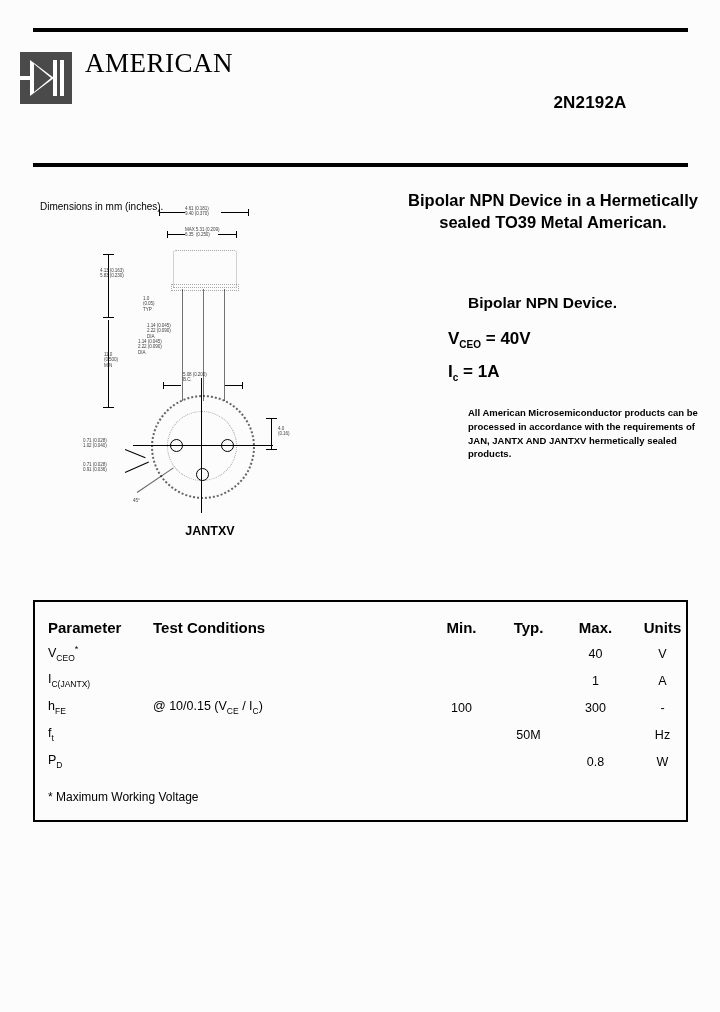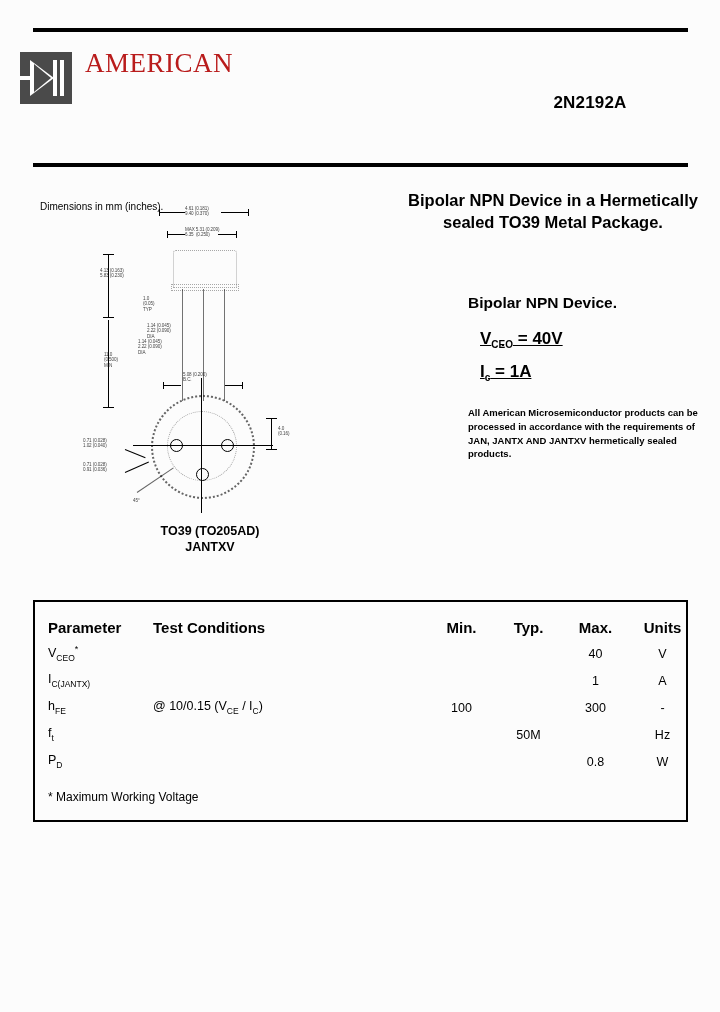--- a/index.html
+++ b/index.html
@@ -42,21 +42,21 @@
     width: 52px;
     height: 52px;
     background: #4a4a4a;
     position: relative;
     flex: 0 0 auto;
   }
   #logo-mark svg { display: block; }
   #logo-words {
     margin-left: 13px;
     font-family: "Liberation Serif", serif;
-    color: #b91c1c;
+    color: #000000;
     line-height: 0.98;
     margin-top: -2px;
   }
   .logo-line { white-space: nowrap; }
   .logo-cap   { font-size: 27px; letter-spacing: 0.5px; }
   .logo-small { font-size: 21px; letter-spacing: 0.3px; }
 
   #part-number {
     position: absolute;
     left: 480px;
@@ -133,24 +133,23 @@
   }
   #subhead {
     position: absolute;
     left: 468px;
     top: 294px;
     font-size: 15.5px;
     font-weight: bold;
   }
   .spec-line {
     position: absolute;
-    left: 480px;
+    left: 448px;
     font-size: 17px;
     font-weight: bold;
-    text-decoration: underline;
   }
   #spec-vceo { top: 329px; }
   #spec-ic   { top: 362px; }
   .spec-line sub { font-size: 10px; font-weight: bold; }
 
   #jan-note {
     position: absolute;
     left: 468px;
     top: 406px;
     width: 240px;
@@ -305,26 +304,25 @@
     <div class="blur-text" style="left:-2px; top:262px;">0.71 (0.028)
 0.91 (0.036)</div>
     <div class="dim-line" style="left:40px; top:249px; width:22px; height:1px; transform:rotate(22deg); transform-origin:left center;"></div>
     <div class="dim-line" style="left:40px; top:272px; width:26px; height:1px; transform:rotate(-24deg); transform-origin:left center;"></div>
 
     <div class="dim-line" style="left:52px; top:292px; width:44px; height:1px; transform:rotate(-34deg); transform-origin:left center; opacity:0.6;"></div>
     <div class="blur-text" style="left:48px; top:298px;">45°</div>
   </div>
 
   <div id="pkg-caption">
-    <div>TO39 (TO205AD)</div>
     <div>JANTXV</div>
   </div>
 
 
-  <div id="headline">Bipolar NPN Device in a Hermetically sealed TO39 Metal Package.</div>
+  <div id="headline">Bipolar NPN Device in a Hermetically sealed TO39 Metal American.</div>
   <div id="subhead">Bipolar NPN Device.</div>
 
   <div class="spec-line" id="spec-vceo"><span>V</span><sub>CEO</sub><span> =  40V</span></div>
 
   <div class="spec-line" id="spec-ic"><span>I</span><sub>c</sub><span> = 1A</span></div>
 
   <div id="jan-note">All American Microsemiconductor products can be processed in accordance with the requirements of JAN, JANTX AND JANTXV  hermetically sealed products.</div>
 
   <div id="param-table">
     <table>

